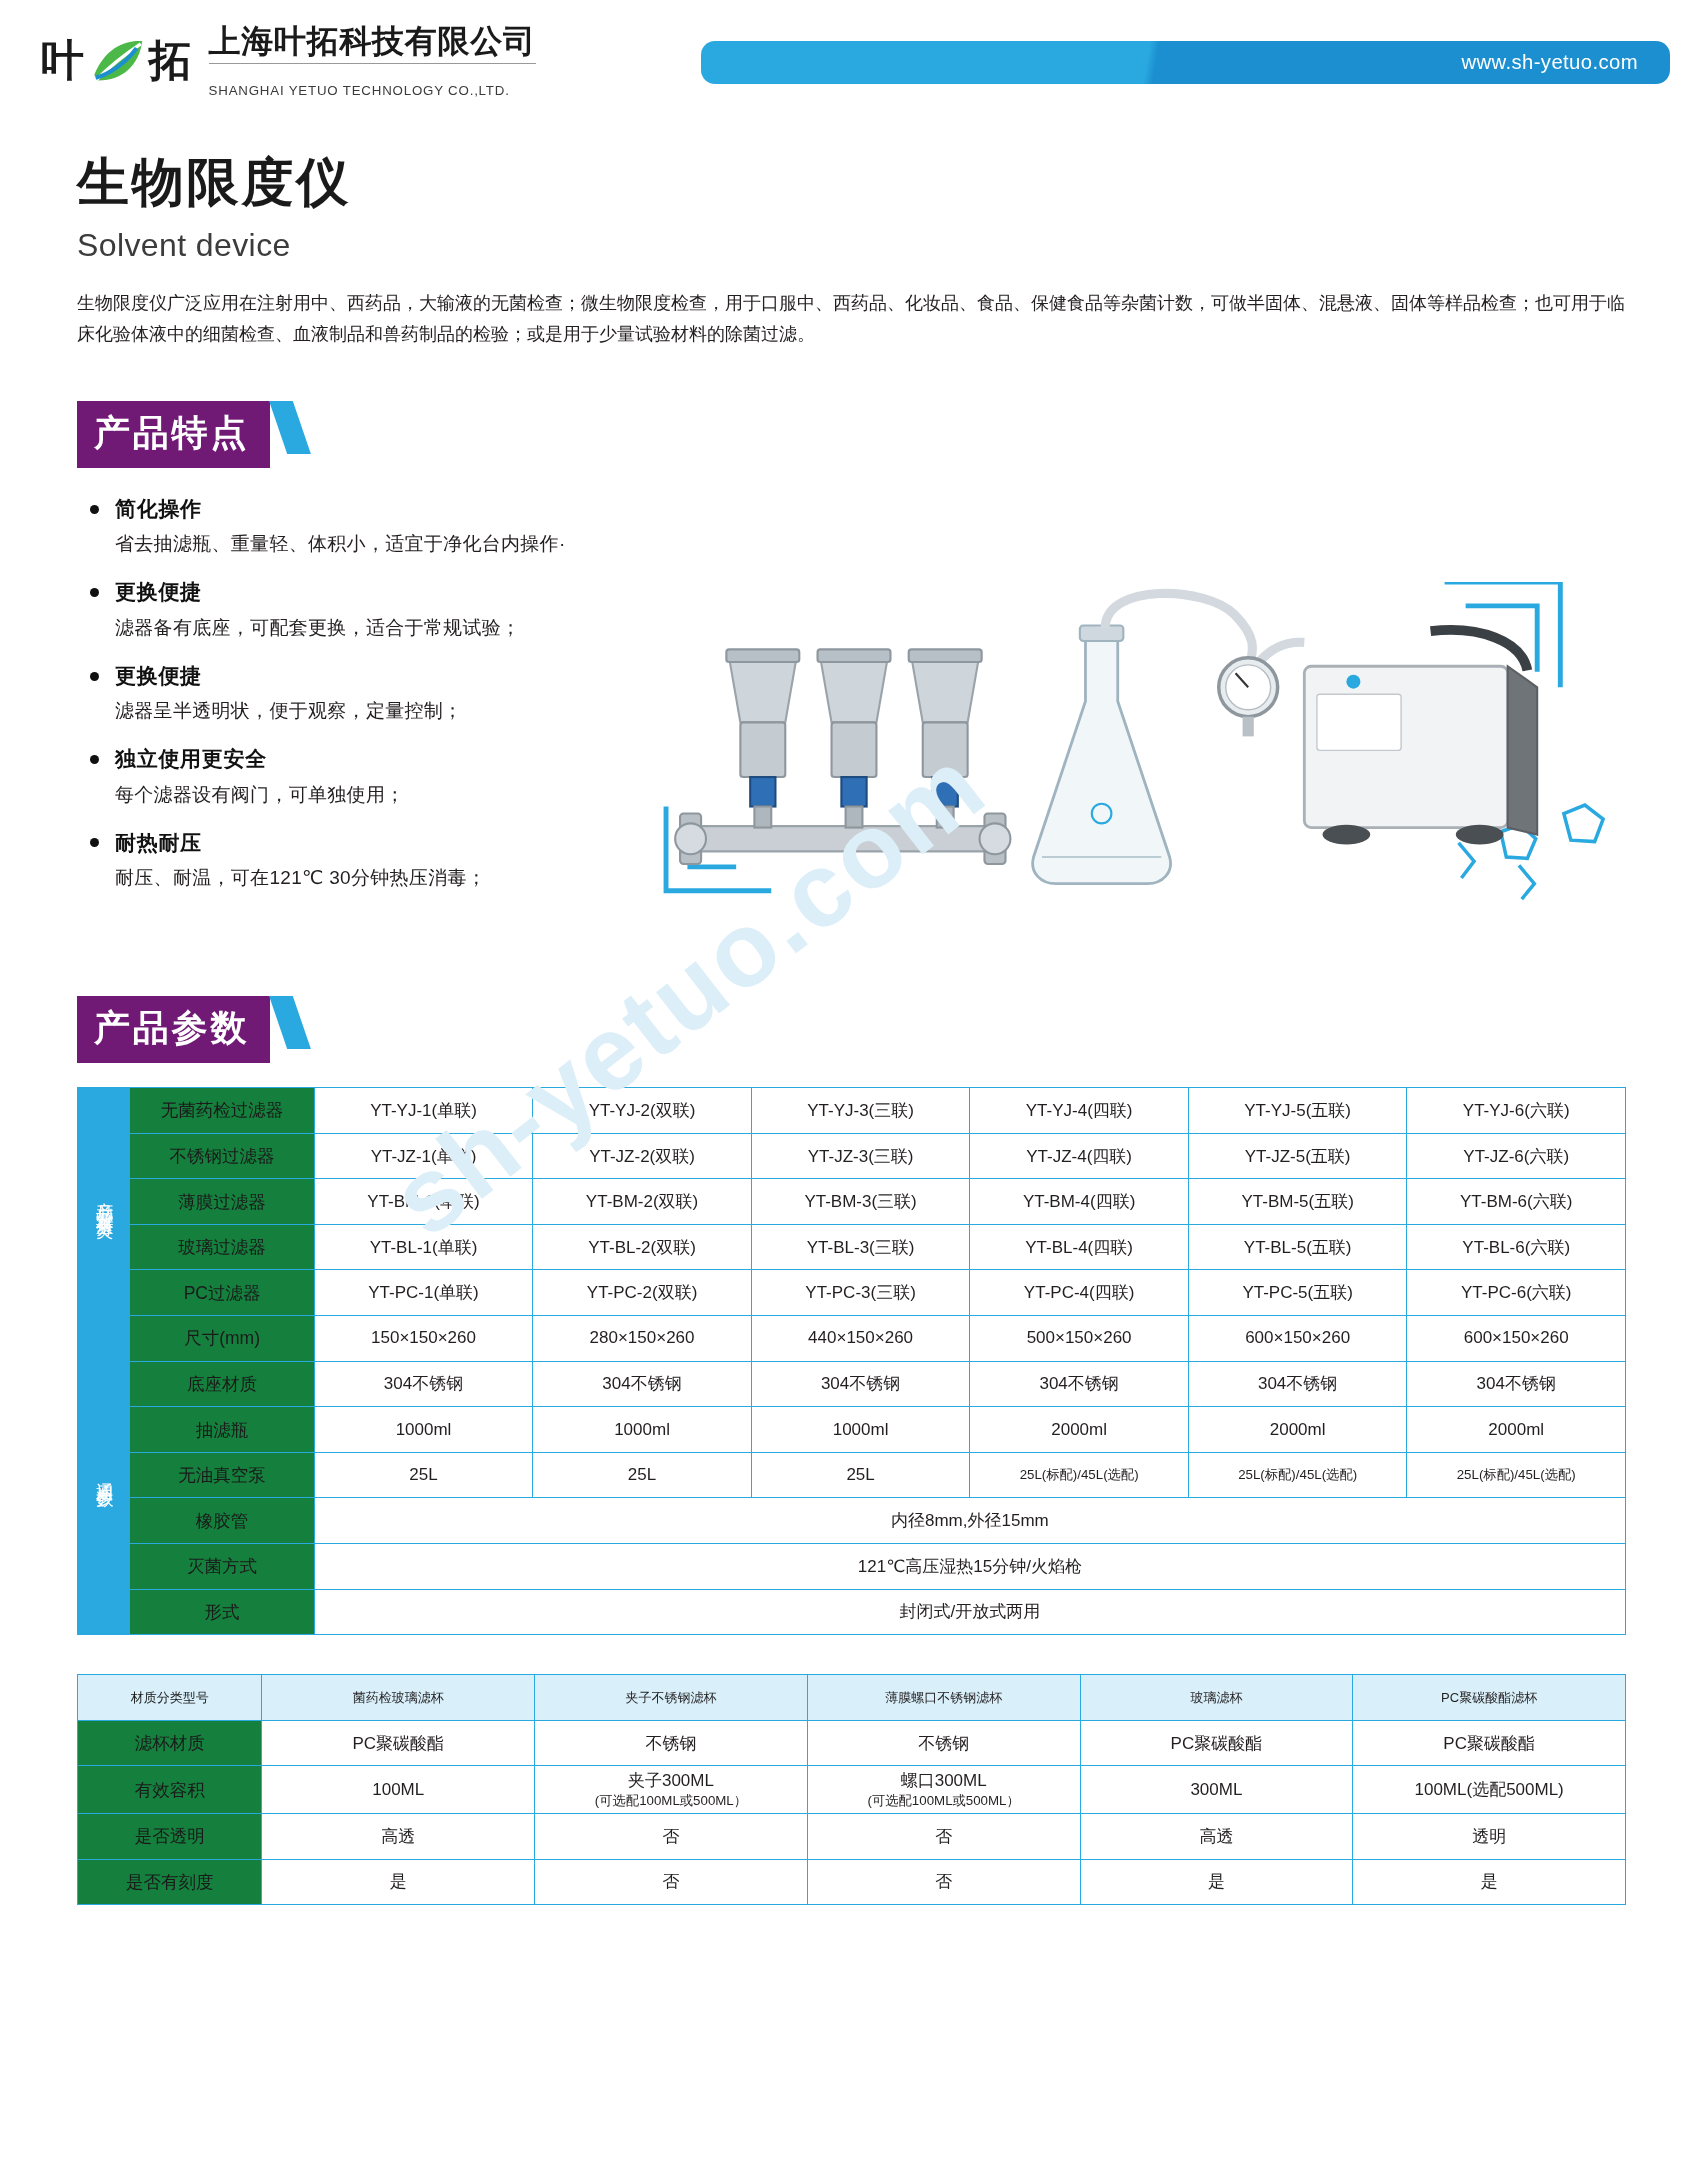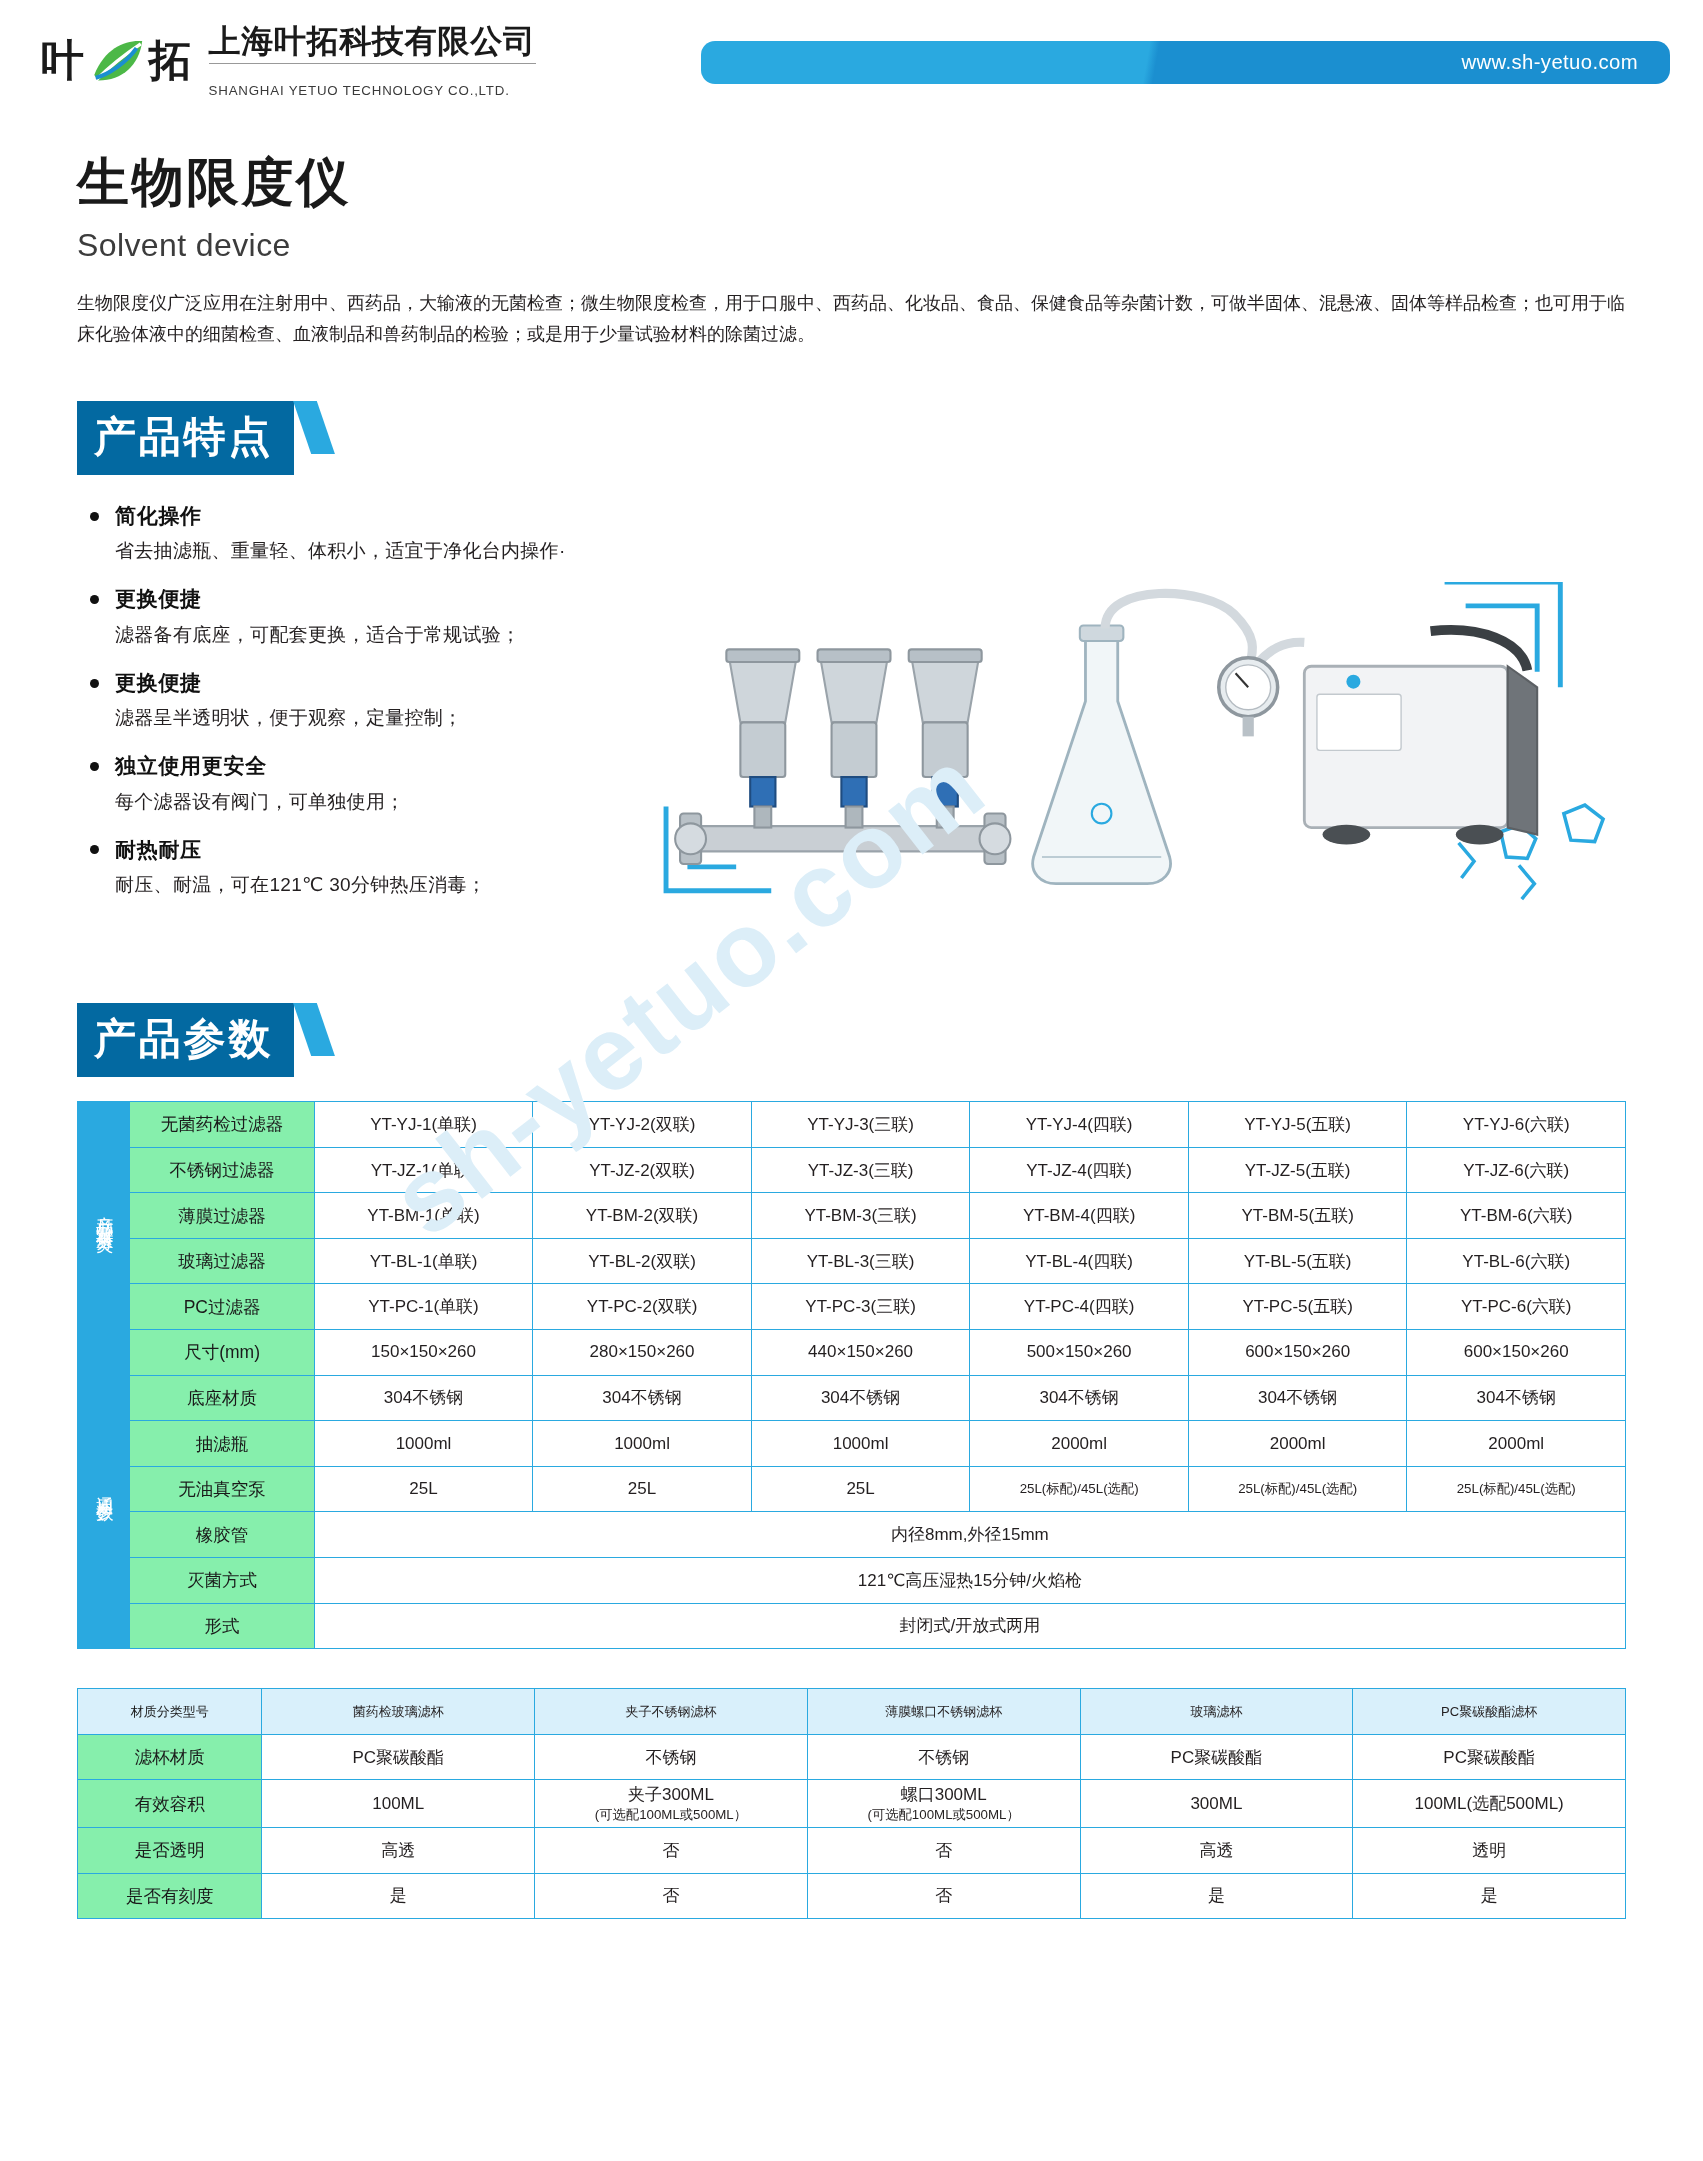--- a/index.html
+++ b/index.html
@@ -106,23 +106,23 @@
   }
 
   
   .section-head {
     position: relative;
     margin-left: 77px;
     display: inline-block;
     margin-top: 50px;
   }
   .section-head .bar {
-    background: #0369a1;
+    background: #701a75;
     color: #fff;
-    font-size: 42px;
+    font-size: 36px;
     font-weight: bold;
     letter-spacing: 2.8px;
     padding: 8.4px 21px 9.8px 17px;
     display: inline-block;
   }
   .section-head .slash {
     position: absolute;
     right: -41px;
     top: 0;
     width: 42px;
@@ -208,21 +208,21 @@
     font-weight: normal;
   }
   td.vhead .vtext {
     writing-mode: vertical-rl;
     text-orientation: upright;
     display: inline-block;
     line-height: 1.25;
     letter-spacing: 2.8px;
   }
   td.rowlabel {
-    background: #86efac;
+    background: #15803d;
     font-size: 17.5px;
     color: #1a1a1a;
     width: 175px;
   }
   td.sub {
     font-size: 13.3px;
     line-height: 1.25;
   }
   .t2-head td {
     background: #d9f0fb;

